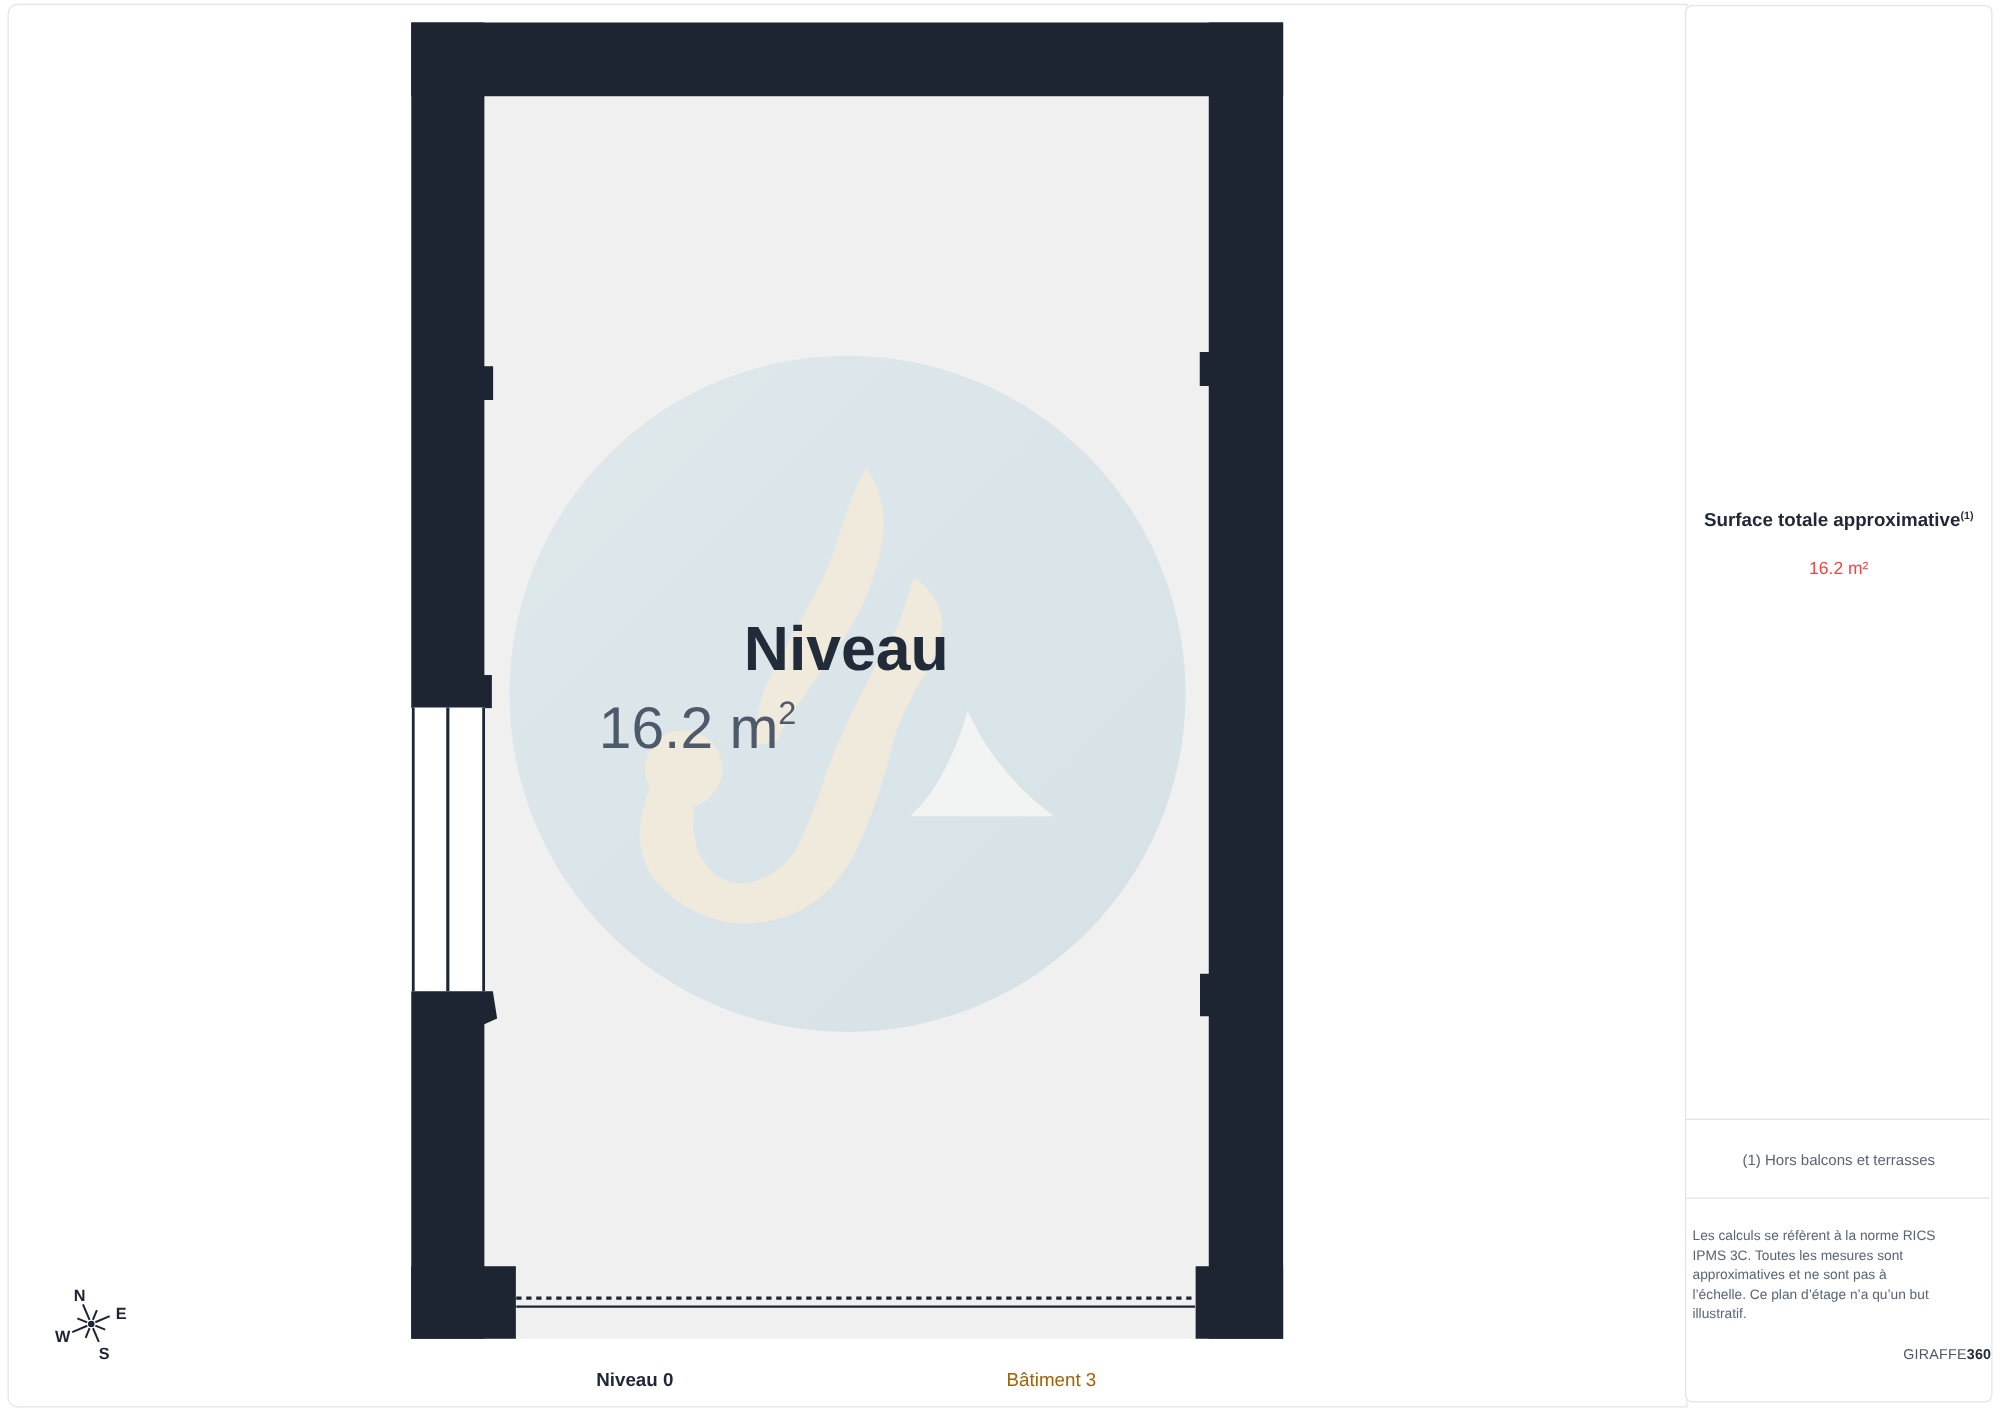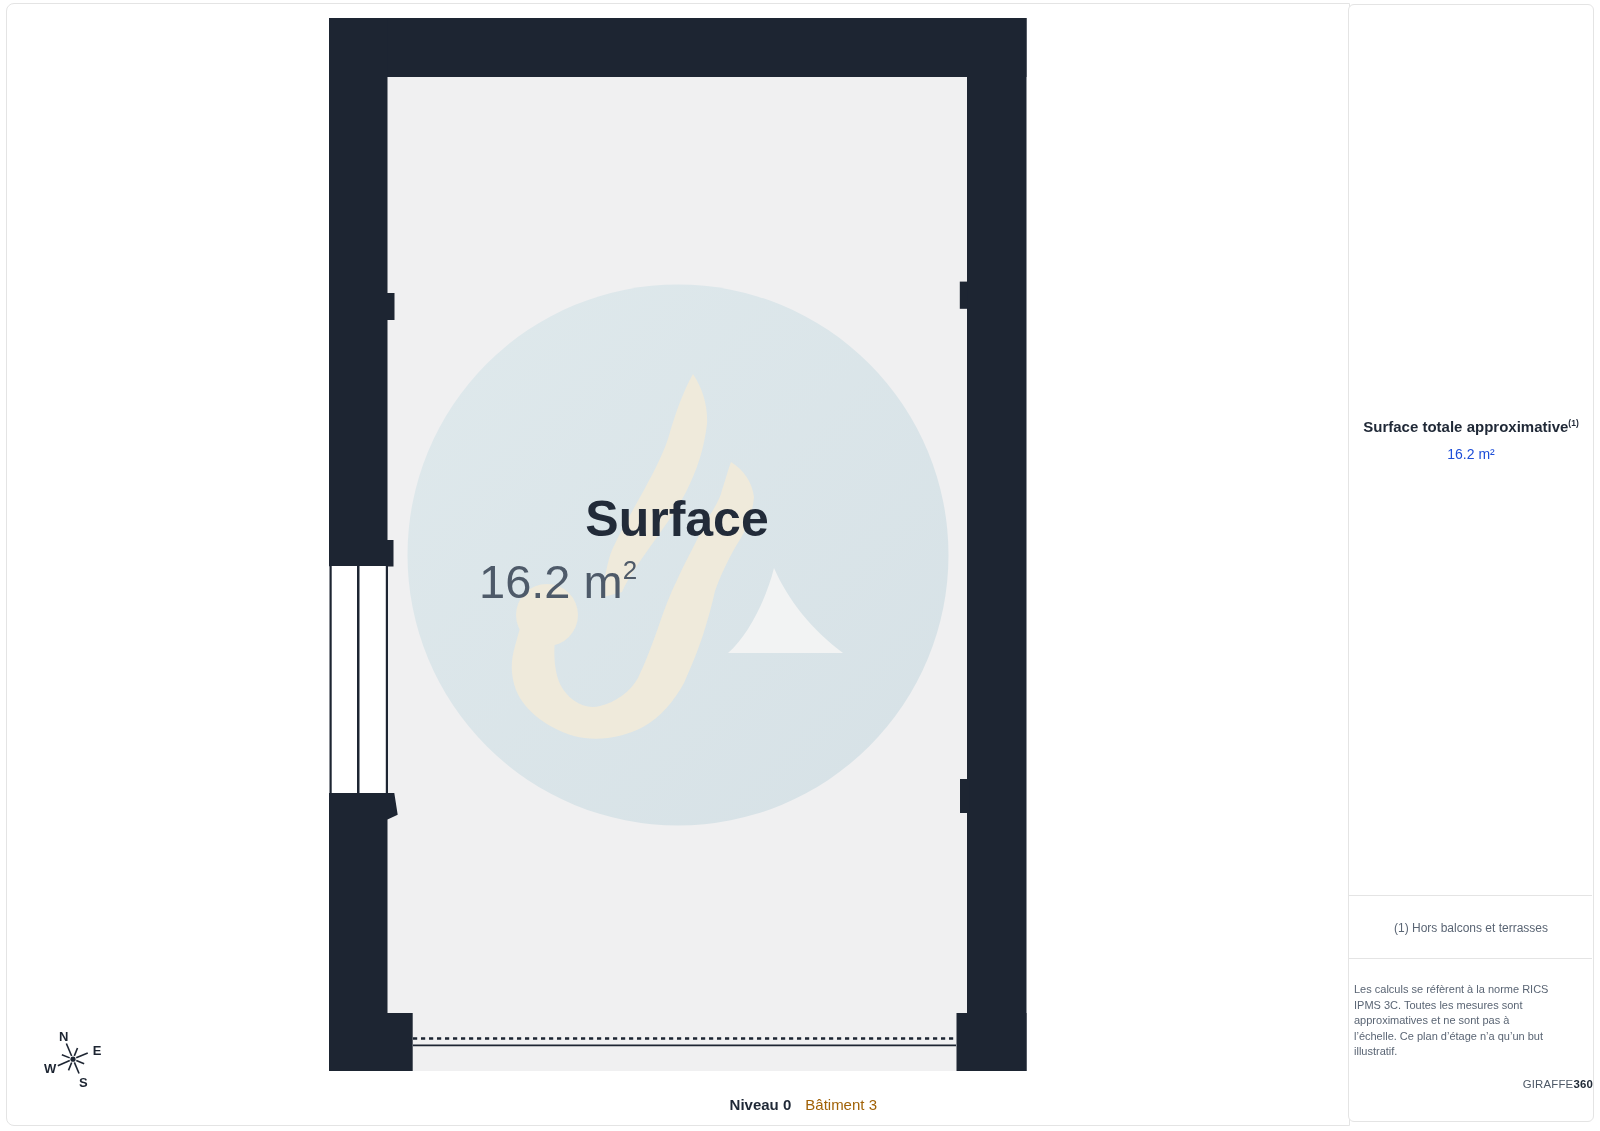--- a/index.html
+++ b/index.html
@@ -88,30 +88,30 @@
     <circle cx="0" cy="0" r="2.6" fill="#1d2532"></circle>
     <g fill="#1d2532" font-family="Liberation Sans, sans-serif" font-size="13" font-weight="bold" text-anchor="middle">
       <text x="-9.3" y="-18.7">N</text>
       <text x="24" y="-4.2">E</text>
       <text x="-22.8" y="14">W</text>
       <text x="10.4" y="27.7">S</text>
     </g>
   </g>
 </svg>
 
-<div class="abs" style="left:477px;top:494px;width:400px;height:50px;line-height:50px;font-size:50px;font-weight:bold;color:#222b39;text-align:center;">Surface</div>
+<div class="abs" style="left:477px;top:494px;width:400px;height:50px;line-height:50px;font-size:50px;font-weight:bold;color:#222b39;text-align:center;">Niveau</div>
 
 <div class="abs" style="left:479px;top:558px;width:400px;height:47px;line-height:47px;font-size:47px;color:#4e5a69;text-align:left;">16.2 m<span style="font-size:26px;position:relative;top:-19px;">2</span></div>
 
-<div class="abs" style="left:477px;top:1097px;width:400px;display:flex;justify-content:flex-end;gap:14px;font-size:15px;line-height:15px;">
+<div class="abs" style="left:477px;top:1097px;width:400px;display:flex;justify-content:space-between;gap:14px;font-size:15px;line-height:15px;">
   <span style="font-weight:bold;color:#1f2836;">Niveau 0</span>
     <span style="color:#a16207;">Bâtiment 3</span>
 </div>
 
-<div class="abs" style="left:1349px;top:416px;width:244px;text-align:center;font-size:15px;line-height:15px;font-weight:bold;color:#1f2836;">Surface totale approximative<sup style="font-size:8.5px;">(1)</sup></div>
+<div class="abs" style="left:1349px;top:405px;width:244px;text-align:center;font-size:15px;line-height:15px;font-weight:bold;color:#1f2836;">Surface totale approximative<sup style="font-size:8.5px;">(1)</sup></div>
 
-<div class="abs" style="left:1349px;top:447px;width:244px;text-align:center;font-size:14px;line-height:14px;color:#1d4ed8;">16.2 m²</div>
+<div class="abs" style="left:1349px;top:447px;width:244px;text-align:center;font-size:14px;line-height:14px;color:#ef4444;">16.2 m²</div>
 
 <div class="abs" style="left:1349px;top:922.5px;width:244px;text-align:center;font-size:12px;line-height:11.8px;color:#5a6574;">(1) Hors balcons et terrasses</div>
 
 <div class="abs" style="left:1354px;top:982px;width:234px;text-align:left;font-size:11px;line-height:15.5px;color:#5a6574;">Les calculs se réfèrent à la norme RICS<br>IPMS 3C. Toutes les mesures sont<br>approximatives et ne sont pas à<br>l’échelle. Ce plan d’étage n’a qu’un but<br>illustratif.</div>
 
 <div class="abs" style="left:1349px;top:1078.5px;width:244px;text-align:right;font-size:11.4px;line-height:11.4px;letter-spacing:0.2px;"><span style="color:#4d5866;">GIRAFFE</span><span style="font-weight:bold;color:#222b38;">360</span></div>
 
 </body></html>

